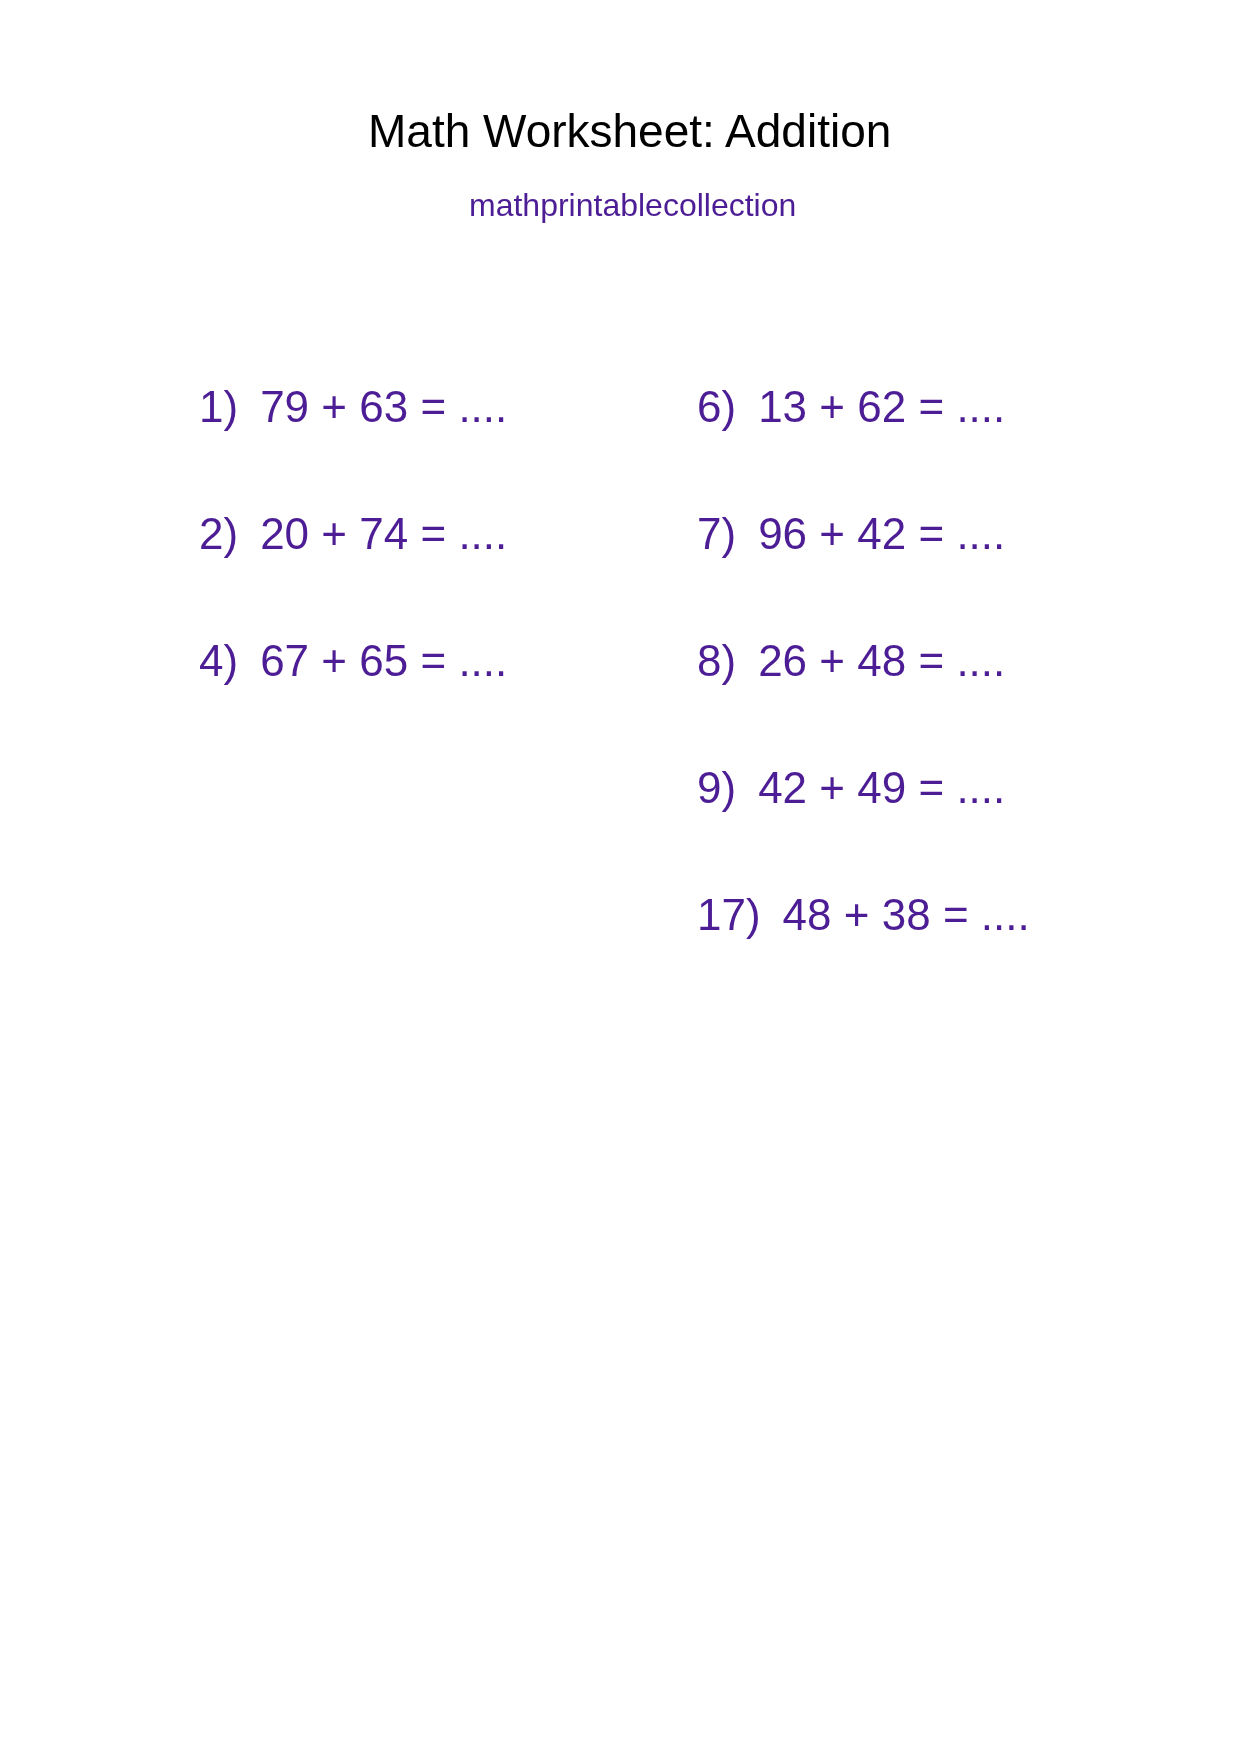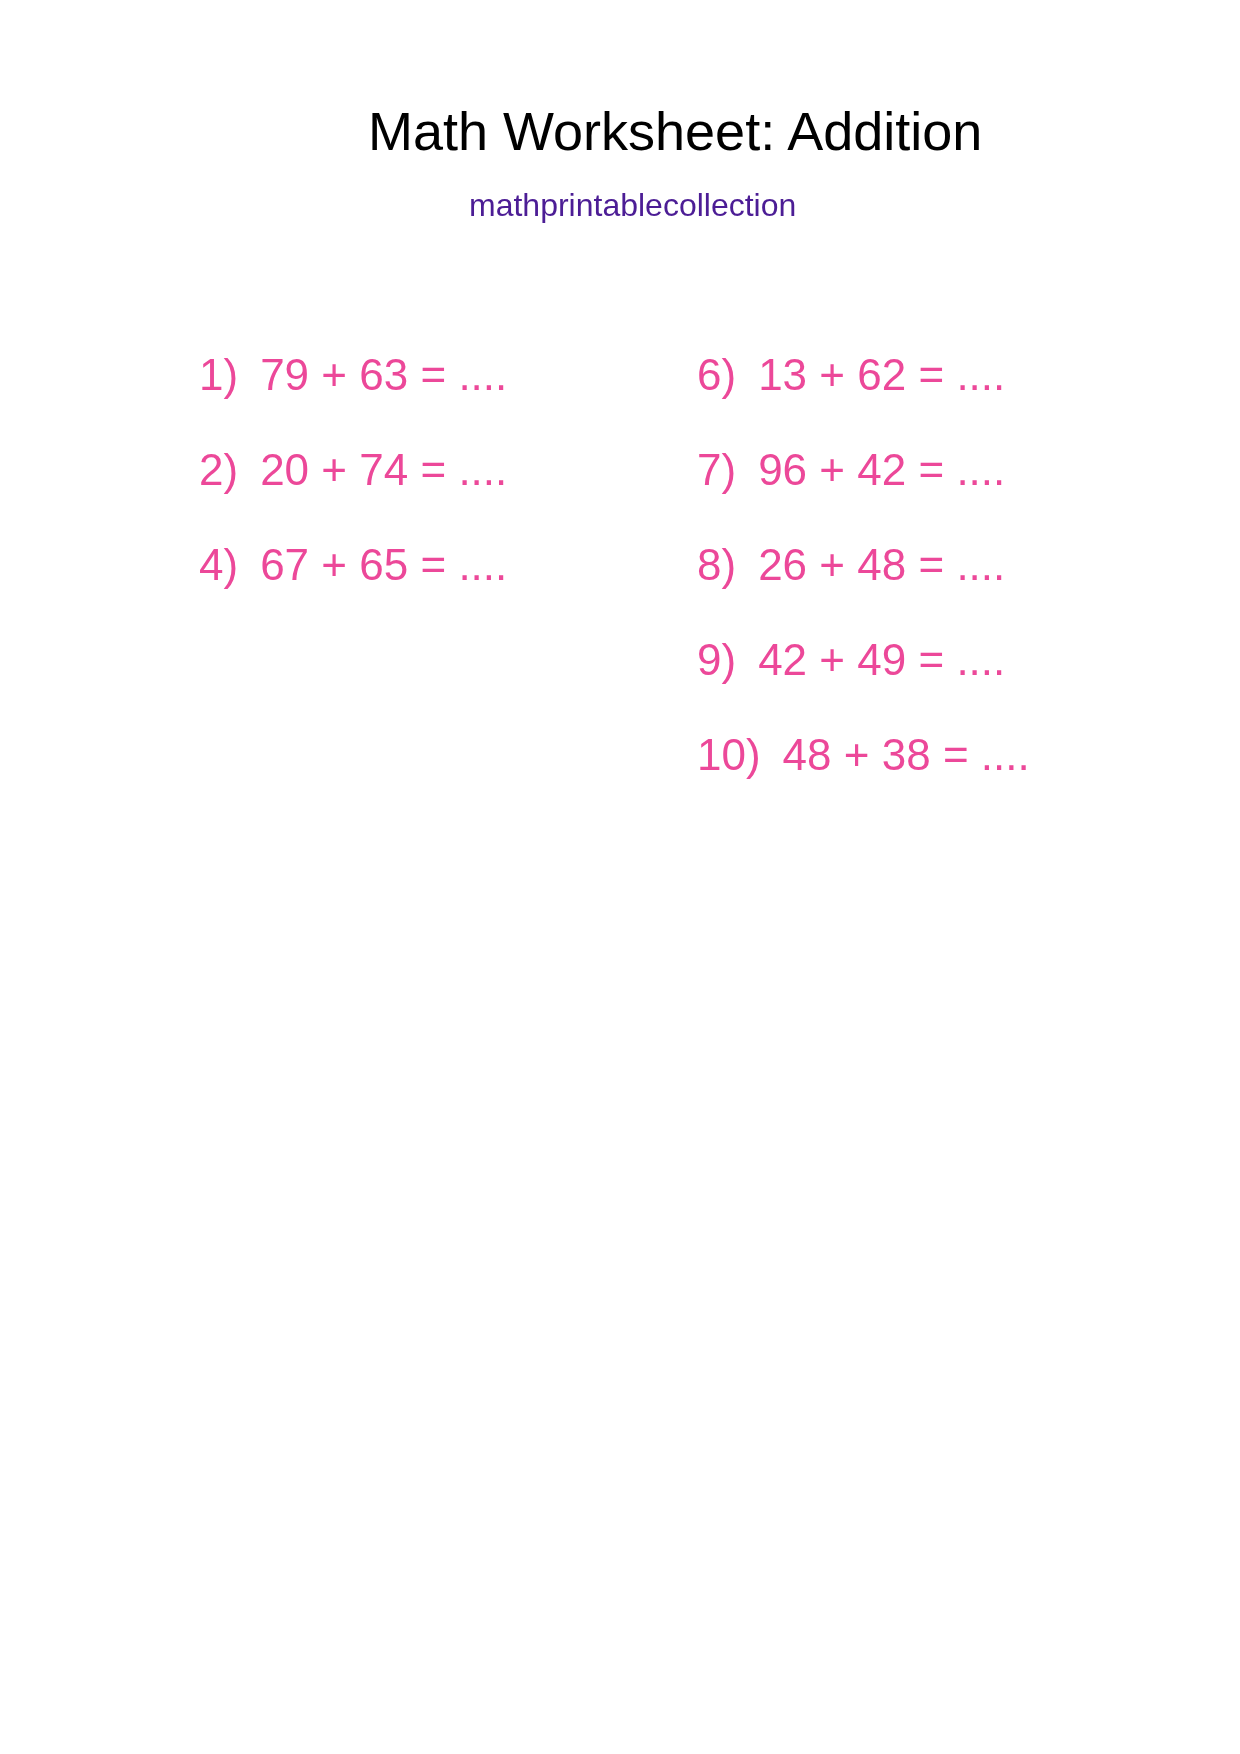--- a/index.html
+++ b/index.html
@@ -12,21 +12,21 @@
       height: 1754px;
       position: relative;
       overflow: hidden;
       font-family: "Liberation Sans", sans-serif;
       color: #000000;
     }
     .title {
       position: absolute;
       left: 368px;
       top: 96px;
-      font-size: 54px;
+      font-size: 46px;
       line-height: 70px;
       white-space: nowrap;
       color: #000000;
     }
     .subtitle {
       position: absolute;
       left: 469px;
       top: 181px;
       font-size: 32px;
       line-height: 48px;
@@ -37,21 +37,22 @@
       position: absolute;
       top: 348px;
     }
     .col-left { left: 199px; }
     .col-right { left: 697px; }
     .problem {
       height: 95px;
       font-size: 44px;
       line-height: 54px;
       white-space: nowrap;
-      color: #ec4899;
+      color: #4c1d95;
+      margin-top: 32px;
     }
     .problem span { display: inline-block; }
     .num { margin-right: 22px; }
   </style>
 </head>
 <body>
 
 <div class="page">
   <div class="title">Math Worksheet: Addition</div>
   <div class="subtitle">mathprintablecollection</div>
@@ -75,16 +76,16 @@
     <div class="problem">
       <span class="num">7)</span><span>96</span> <span>+</span> <span>42</span> <span>=</span> <span>....</span>
     </div>
     <div class="problem">
       <span class="num">8)</span><span>26</span> <span>+</span> <span>48</span> <span>=</span> <span>....</span>
     </div>
     <div class="problem">
       <span class="num">9)</span><span>42</span> <span>+</span> <span>49</span> <span>=</span> <span>....</span>
     </div>
     <div class="problem">
-      <span class="num">10)</span><span>48</span> <span>+</span> <span>38</span> <span>=</span> <span>....</span>
+      <span class="num">17)</span><span>48</span> <span>+</span> <span>38</span> <span>=</span> <span>....</span>
     </div>
   </div>
 </div>
 
 </body></html>

